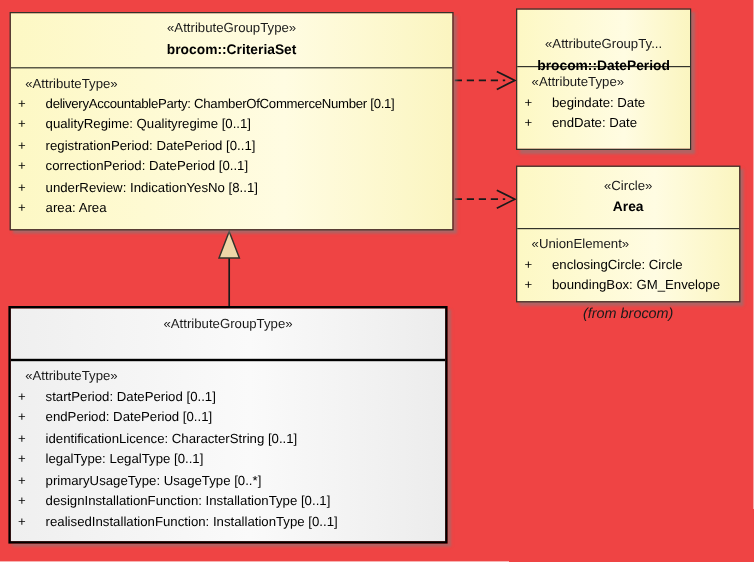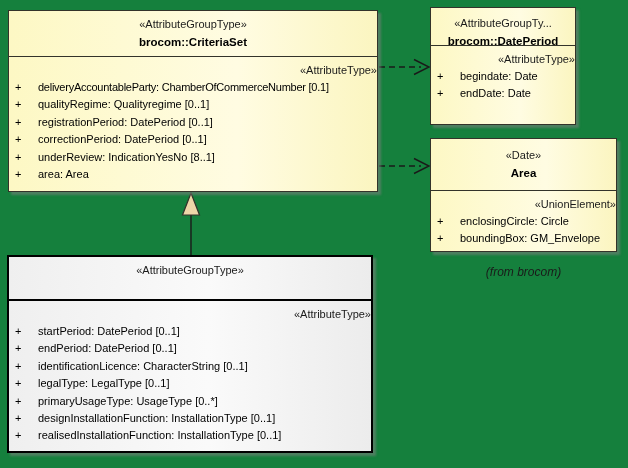--- a/index.html
+++ b/index.html
@@ -1,20 +1,20 @@
 <!DOCTYPE html>
 <html><head>
 <meta charset="utf-8">
 <style>
   html, body { margin: 0; padding: 0; background: #ffffff; }
   #canvas {
     position: relative;
     width: 628px;
     height: 468px;
-    background: #15803d;
+    background: #ef4444;
     font-family: "Liberation Sans", sans-serif;
     overflow: hidden;
   }
   .uml-box {
     position: absolute;
     box-sizing: border-box;
     border: 1px solid #33332a;
     background: linear-gradient(90deg, #fdf8c4 0%, #fffce2 62%, #fbf5c0 100%);
     box-shadow: 3px 3px 2px rgba(125,125,125,0.55);
   }
@@ -44,21 +44,20 @@
   }
   .attrs {
     padding-top: 5px;
   }
   .section-label {
     font-size: 11px;
     line-height: 17px;
     padding-left: 12px;
     color: #1a1a1a;
     white-space: nowrap;
-    text-align: right;
   }
   .attr-row {
     display: flex;
     font-size: 11px;
     line-height: 17.4px;
     color: #000000;
     white-space: nowrap;
   }
   .attr-row .vis {
     width: 23px;
@@ -133,56 +132,56 @@
         <span class="attr-text">underReview: IndicationYesNo [8..1]</span>
       </div>
       <div class="attr-row">
         <span class="vis">+</span>
         <span class="attr-text">area: Area</span>
       </div>
     </div>
   </div>
 
   <div class="uml-box" style="left:430px; top:7px; width:146px; height:118px;">
-    <div class="hdr" style="height:38px; padding-top:7px;">
+    <div class="hdr" style="height:48px; padding-top:21px;">
       <div class="stereotype">«AttributeGroupTy...</div>
       <div class="cls-name">brocom::DatePeriod</div>
     </div>
     <div class="attrs">
       <div class="section-label">«AttributeType»</div>
       <div class="attr-row">
         <span class="vis">+</span>
         <span class="attr-text">begindate: Date</span>
       </div>
       <div class="attr-row">
         <span class="vis">+</span>
         <span class="attr-text">endDate: Date</span>
       </div>
     </div>
   </div>
 
   <div class="uml-box" style="left:430px; top:138px; width:187px; height:114px;">
     <div class="hdr" style="height:52px; padding-top:8px;">
-      <div class="stereotype">«Date»</div>
+      <div class="stereotype">«Circle»</div>
       <div class="cls-name">Area</div>
     </div>
     <div class="attrs">
       <div class="section-label">«UnionElement»</div>
       <div class="attr-row">
         <span class="vis">+</span>
         <span class="attr-text">enclosingCircle: Circle</span>
       </div>
       <div class="attr-row">
         <span class="vis">+</span>
         <span class="attr-text">boundingBox: GM_Envelope</span>
       </div>
     </div>
   </div>
 
-  <div class="note-text" style="left:430px; top:265px; width:187px;">(from brocom)</div>
+  <div class="note-text" style="left:430px; top:254px; width:187px;">(from brocom)</div>
 
   <div class="uml-box gray" style="left:7px; top:255px; width:366px; height:198px;">
     <div class="hdr" style="height:44px;">
       <div class="stereotype">«AttributeGroupType»</div>
     </div>
     <div class="attrs">
       <div class="section-label">«AttributeType»</div>
       <div class="attr-row">
         <span class="vis">+</span>
         <span class="attr-text">startPeriod: DatePeriod [0..1]</span>

